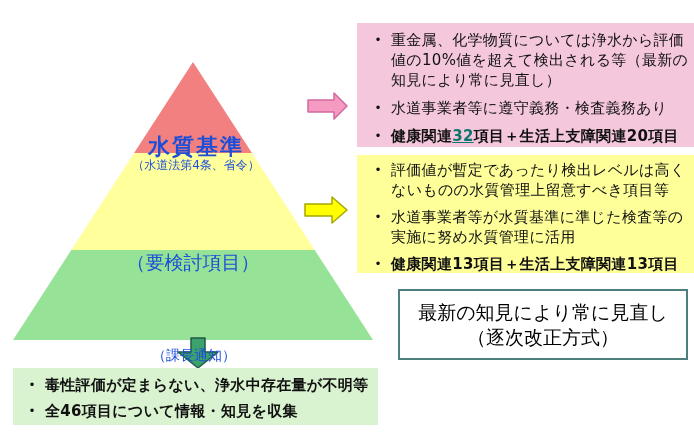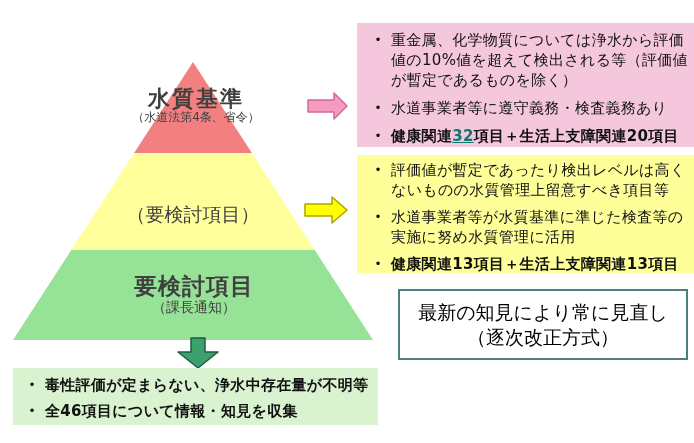--- a/index.html
+++ b/index.html
@@ -2,21 +2,21 @@
 <html><head>
 <meta charset="utf-8">
 <style>
   html,body{margin:0;padding:0;background:#fff;}
   .canvas{
     position:relative;width:694px;height:443px;background:#ffffff;
     font-family:"DejaVu Sans","Liberation Sans",sans-serif;color:#111;
     overflow:hidden;
   }
   svg.layer{position:absolute;left:0;top:0;}
-  .plabel{position:absolute;transform:translateX(-50%);white-space:nowrap;color:#404040;}
+  .plabel{position:absolute;transform:translateX(-50%);white-space:nowrap;color:#1d4ed8;margin-top:48px;}
   .pt-title{top:84px;left:196px;font-size:22px;font-weight:bold;letter-spacing:2px;}
   .pt-sub{top:109px;left:196px;font-size:12px;}
   .pm-title{top:177px;left:193px;font-size:21px;font-weight:bold;letter-spacing:1px;}
   .pm-sub{top:202px;left:193px;font-size:19px;}
   .pb-title{top:271px;left:194px;font-size:23px;font-weight:bold;letter-spacing:1px;}
   .pb-sub{top:299px;left:194px;font-size:14px;}
   .box{position:absolute;box-sizing:border-box;}
   .pink-box{left:357px;top:23px;width:337px;height:124px;background:#F5C7DD;padding:7px 5px 0 8px;}
   .yellow-box{left:357px;top:155px;width:337px;height:118px;background:#FFFF99;padding:5px 5px 0 8px;}
   .green-box{left:13px;top:368px;width:365px;height:57px;background:#D9F2CF;padding:7px 4px 0 6px;}
@@ -45,27 +45,26 @@
     <polygon points="134.1,153 251.9,153 314.7,250 71.3,250" fill="#FFFF9B"></polygon>
     <polygon points="71.3,250 314.7,250 373,340 13,340" fill="#96E296"></polygon>
     <polygon points="308,100 334,100 334,93 347,106 334,119 334,112 308,112" stroke="#D2699F" stroke-width="1.5" stroke-linejoin="round" fill="#F59BC2"></polygon>
     <polygon points="305,204 332,204 332,197 347,210 332,223 332,216 305,216" stroke="#A6A600" stroke-width="1.5" stroke-linejoin="round" fill="#FFFF00"></polygon>
     <polygon points="191,338 205,338 205,352 218,352 198,368 178,352 191,352" stroke="#1F5C44" stroke-width="1.5" stroke-linejoin="round" fill="#3BA26E"></polygon>
   </svg>
 
   <div class="plabel pt-title">水質基準</div>
   <div class="plabel pt-sub">（水道法第4条、省令）</div>
   <div class="plabel pm-sub">（要検討項目）</div>
-  <div class="plabel pb-title">要検討項目</div>
   <div class="plabel pb-sub">（課長通知）</div>
 
   <div class="box pink-box">
     <div class="row">
       <span class="bullet">•</span>
-      <span class="txt">重金属、化学物質については浄水から評価値の10%値を超えて検出される等（評価値が暫定であるものを除く）</span>
+      <span class="txt">重金属、化学物質については浄水から評価値の10%値を超えて検出される等（最新の知見により常に見直し）</span>
     </div>
     <div class="row">
       <span class="bullet">•</span>
       <span class="txt">水道事業者等に遵守義務・検査義務あり</span>
     </div>
     <div class="row">
       <span class="bullet">•</span>
       <span class="txt bold"><span>健康関連</span><span class="hl">32</span><span>項目＋生活上支障関連20項目</span></span>
     </div>
   </div>

